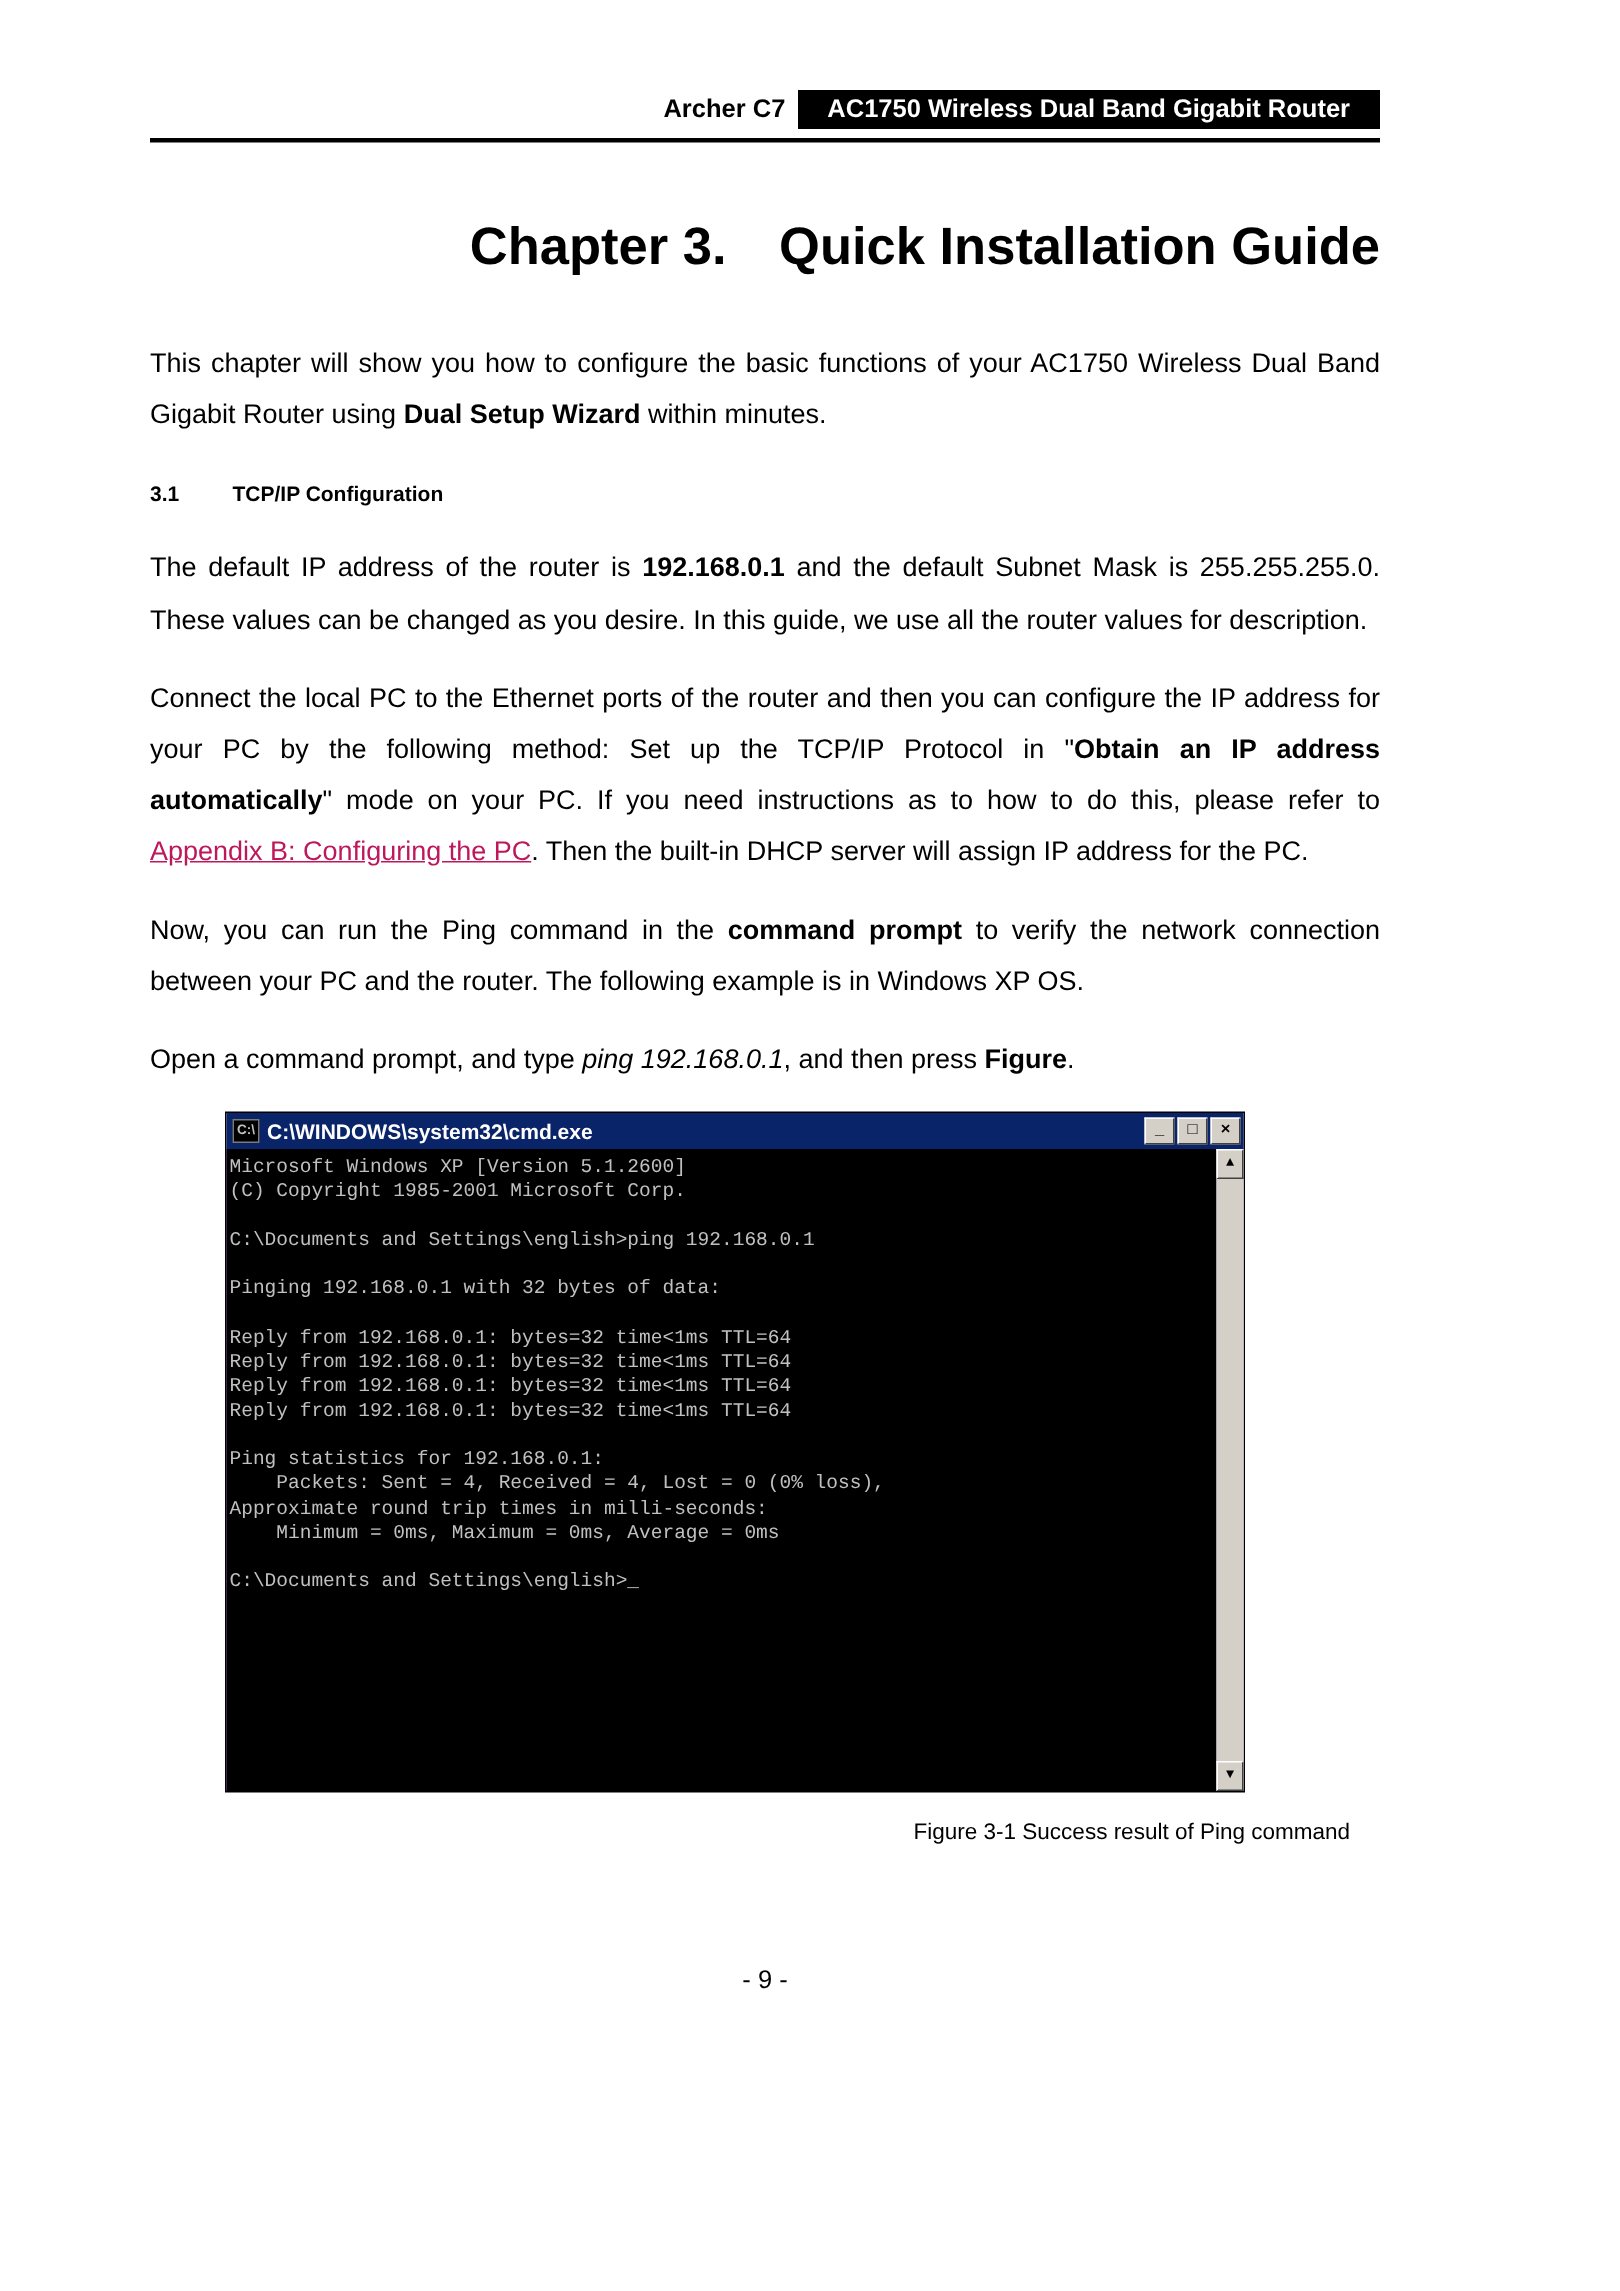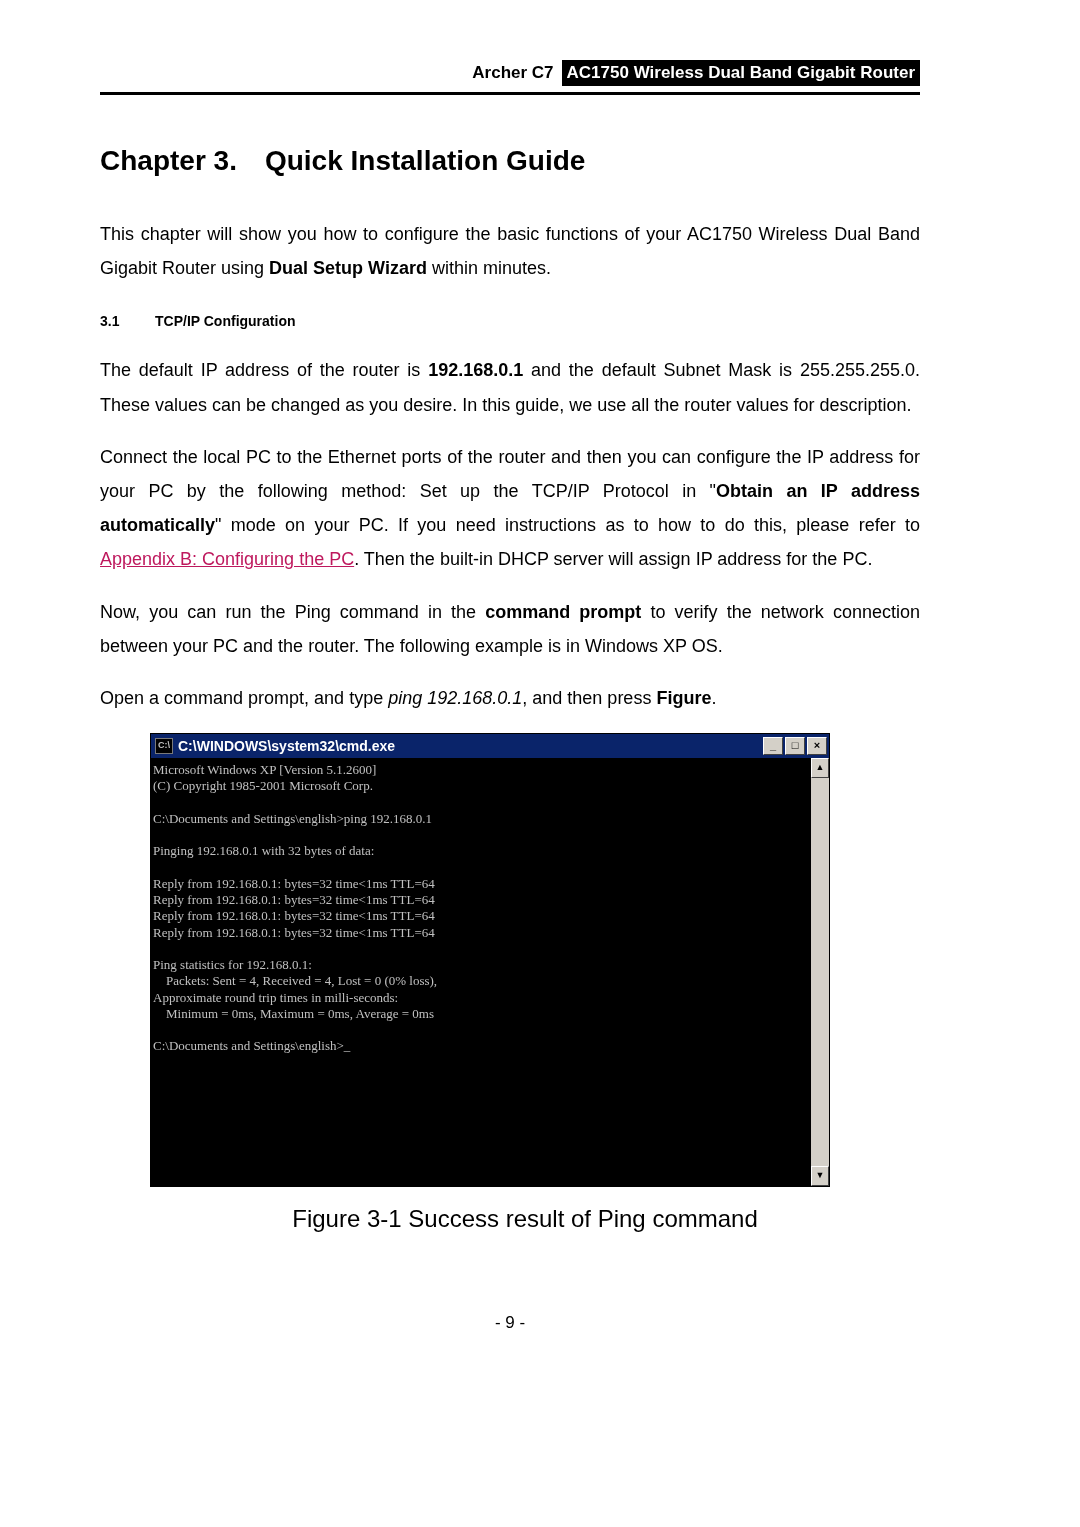--- a/index.html
+++ b/index.html
@@ -26,27 +26,28 @@
   .header-model {
     font-weight: bold;
     font-size: 17px;
     margin-right: 8px;
   }
   .header-title-box {
     background: #000;
     color: #fff;
     font-weight: bold;
     font-size: 17px;
-    padding: 3px 5px;
+    padding: 3px 20px;
   }
   h1.chapter {
-    font-size: 28px;
+    font-size: 35px;
     font-weight: bold;
     margin: 0 0 40px 0;
     font-family: Arial, sans-serif;
+    text-align: right;
   }
   p.body {
     font-size: 18px;
     line-height: 1.9;
     margin: 0 0 18px 0;
     text-align: justify;
   }
   p.body .bold { font-weight: bold; }
   p.body .italic { font-style: italic; }
   a.appendix {
@@ -122,21 +123,20 @@
     font-size: 11px;
     font-weight: bold;
     color:#000;
     text-align:center;
     line-height:14px;
     cursor: default;
   }
   .cmd-body-wrap {
     display:flex;
     background:#6d28d9;
-    font-family:Liberation Serif, serif;
   }
   .cmd-body {
     flex:1;
     background: #000;
     color: #c0c0c0;
     font-size: 13px;
     line-height: 1.25;
     padding: 4px 4px 4px 2px;
     white-space: pre;
     min-height: 420px;
@@ -153,22 +153,22 @@
     border:1px solid #fff;
     border-right-color:#404040;
     border-bottom-color:#404040;
     font-size:9px;
     text-align:center;
     line-height:16px;
   }
   .cmd-scroll .track { flex:1; background:#d4d0c8; }
 
   .figure-caption {
-    text-align: center;
-    font-size: 24px;
+    text-align: right;
+    font-size: 15px;
     margin-top: 18px;
   }
   .page-number {
     text-align: center;
     font-size: 17px;
     margin-top: 80px;
   }
 </style>
 </head>
 <body>

